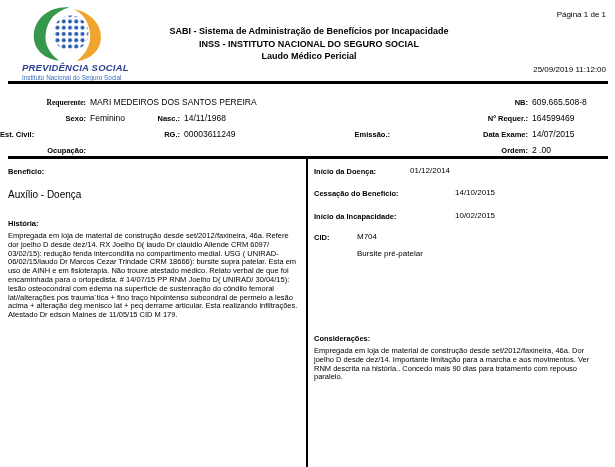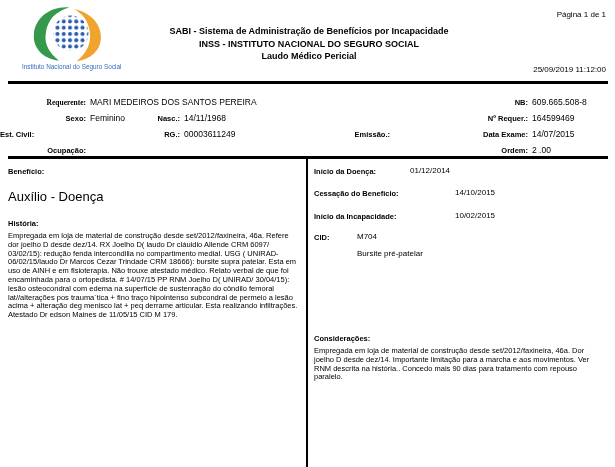--- a/index.html
+++ b/index.html
@@ -47,21 +47,21 @@
   #val-rg         { top:129px; left:184px; }
   #lab-emissao    { top:130px; left:310px; width:80px; text-align:right; }
   #lab-dataexame  { top:130px; left:460px; width:68px; text-align:right; }
   #val-dataexame  { top:129px; left:532px; }
   #lab-ocupacao   { top:146px; left:8px;   width:78px; text-align:right; }
   #lab-ordem      { top:146px; left:460px; width:68px; text-align:right; }
   #val-ordem      { top:145px; left:532px; }
 
   
   #lab-beneficio  { top:167px; left:8px; }
-  #val-beneficio  { top:189px; left:8px; font-size:13px; }
+  #val-beneficio  { top:189px; left:8px; font-size:10px; }
   #lab-historia   { top:219px; left:8px; }
   .paragraph      { position:absolute; font-size:7.5px; line-height:8.8px; white-space:normal; }
   #text-historia  { top:232px; left:8px; width:293px; }
 
   
   #lab-inicio-doenca { top:167px; left:314px; }
   #val-inicio-doenca { top:166px; left:410px; }
   #lab-cessacao      { top:189px; left:314px; }
   #val-cessacao      { top:188px; left:455px; }
   #lab-inicio-incap  { top:212px; left:314px; }
@@ -84,20 +84,21 @@
           <circle cx="4" cy="4" r="2.7" fill="#2a5cae"></circle>
         </pattern>
         <clipPath id="globeclip">
             <circle cx="56" cy="37" r="24"></circle>
           </clipPath>
       </defs>
       <path d="M54 2 C 28 0 8 16 6 38 C 4 56 18 72 40 74 C 27 64 20 52 22 38 C 24 18 36 7 54 2 Z" fill="#35984a"></path>
       <path d="M60 4 C 82 8 98 24 97 44 C 96 60 84 72 64 75 C 78 64 84 50 82 36 C 80 20 72 10 60 4 Z" fill="#f0a42e"></path>
       <rect x="30" y="11" width="54" height="54" fill="url(#dotpat)" clip-path="url(#globeclip)"></rect>
     </svg>
+    <div class="logo-brand">PREVIDÊNCIA SOCIAL</div>
     <div class="logo-sub">Instituto Nacional do Seguro Social</div>
   </div>
 
   <div class="abs page-indicator">Página 1 de 1</div>
 
   <div class="header-title">
     <div>SABI - Sistema de Administração de Benefícios por Incapacidade</div>
     <div>INSS - INSTITUTO NACIONAL DO SEGURO SOCIAL</div>
     <div>Laudo Médico Pericial</div>
   </div>

